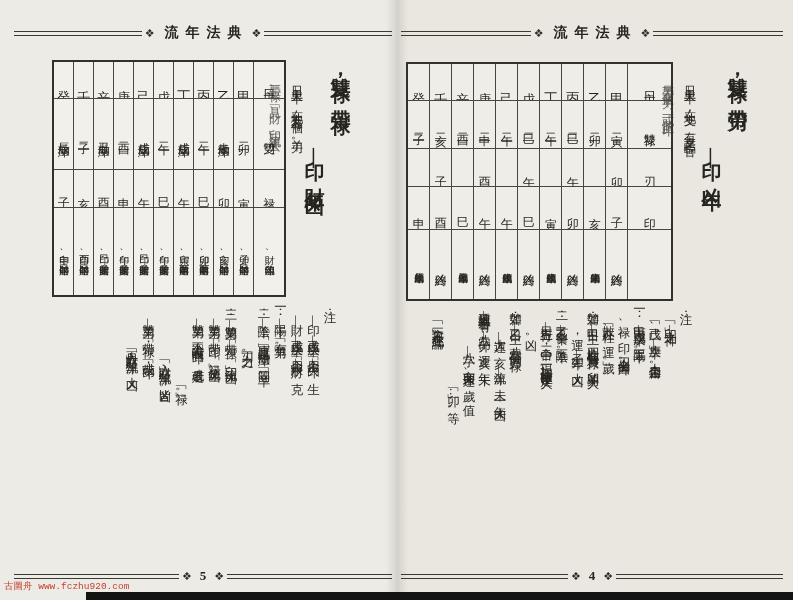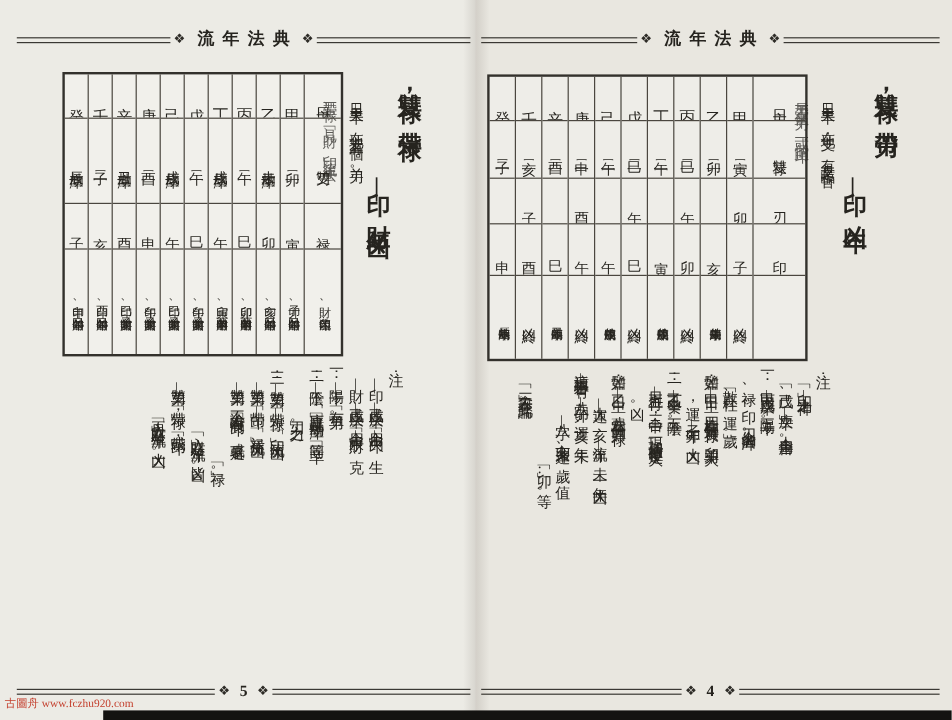--- a/index.html
+++ b/index.html
@@ -30,21 +30,21 @@
   .gtable{position:absolute;display:flex;border:2px solid #33312c;background:rgba(255,255,255,.25)}
   .tcol{display:flex;flex-direction:column;border-right:1px solid #4a463f}
   .tcol:last-child{border-right:none}
   .tcell{writing-mode:vertical-rl;display:flex;align-items:center;justify-content:center;
          border-bottom:1px solid #4a463f;font-size:12px;line-height:1.05;letter-spacing:1px;
          box-sizing:border-box;overflow:hidden;padding:2px 0}
   .tcell:last-child{border-bottom:none}
   .tcell.small{font-size:10px;letter-spacing:0}
   .tcell.head{font-size:13px}
   .watermark{position:absolute;left:4px;top:580px;font-size:9.5px;color:#c4402e;
-             font-family:Liberation Serif, serif}
+             font-family:Liberation Mono, monospace}
   .scan-strip{position:absolute;left:86px;top:592px;width:707px;height:8px;background:#141311}
 </style>
 </head>
 <body>
 
 <div class="page" id="pageL">
   <div class="rule-row hdr">
     <span class="rule"></span>
     <span class="orn">❖</span>
     <span class="htitle">流年法典</span>

